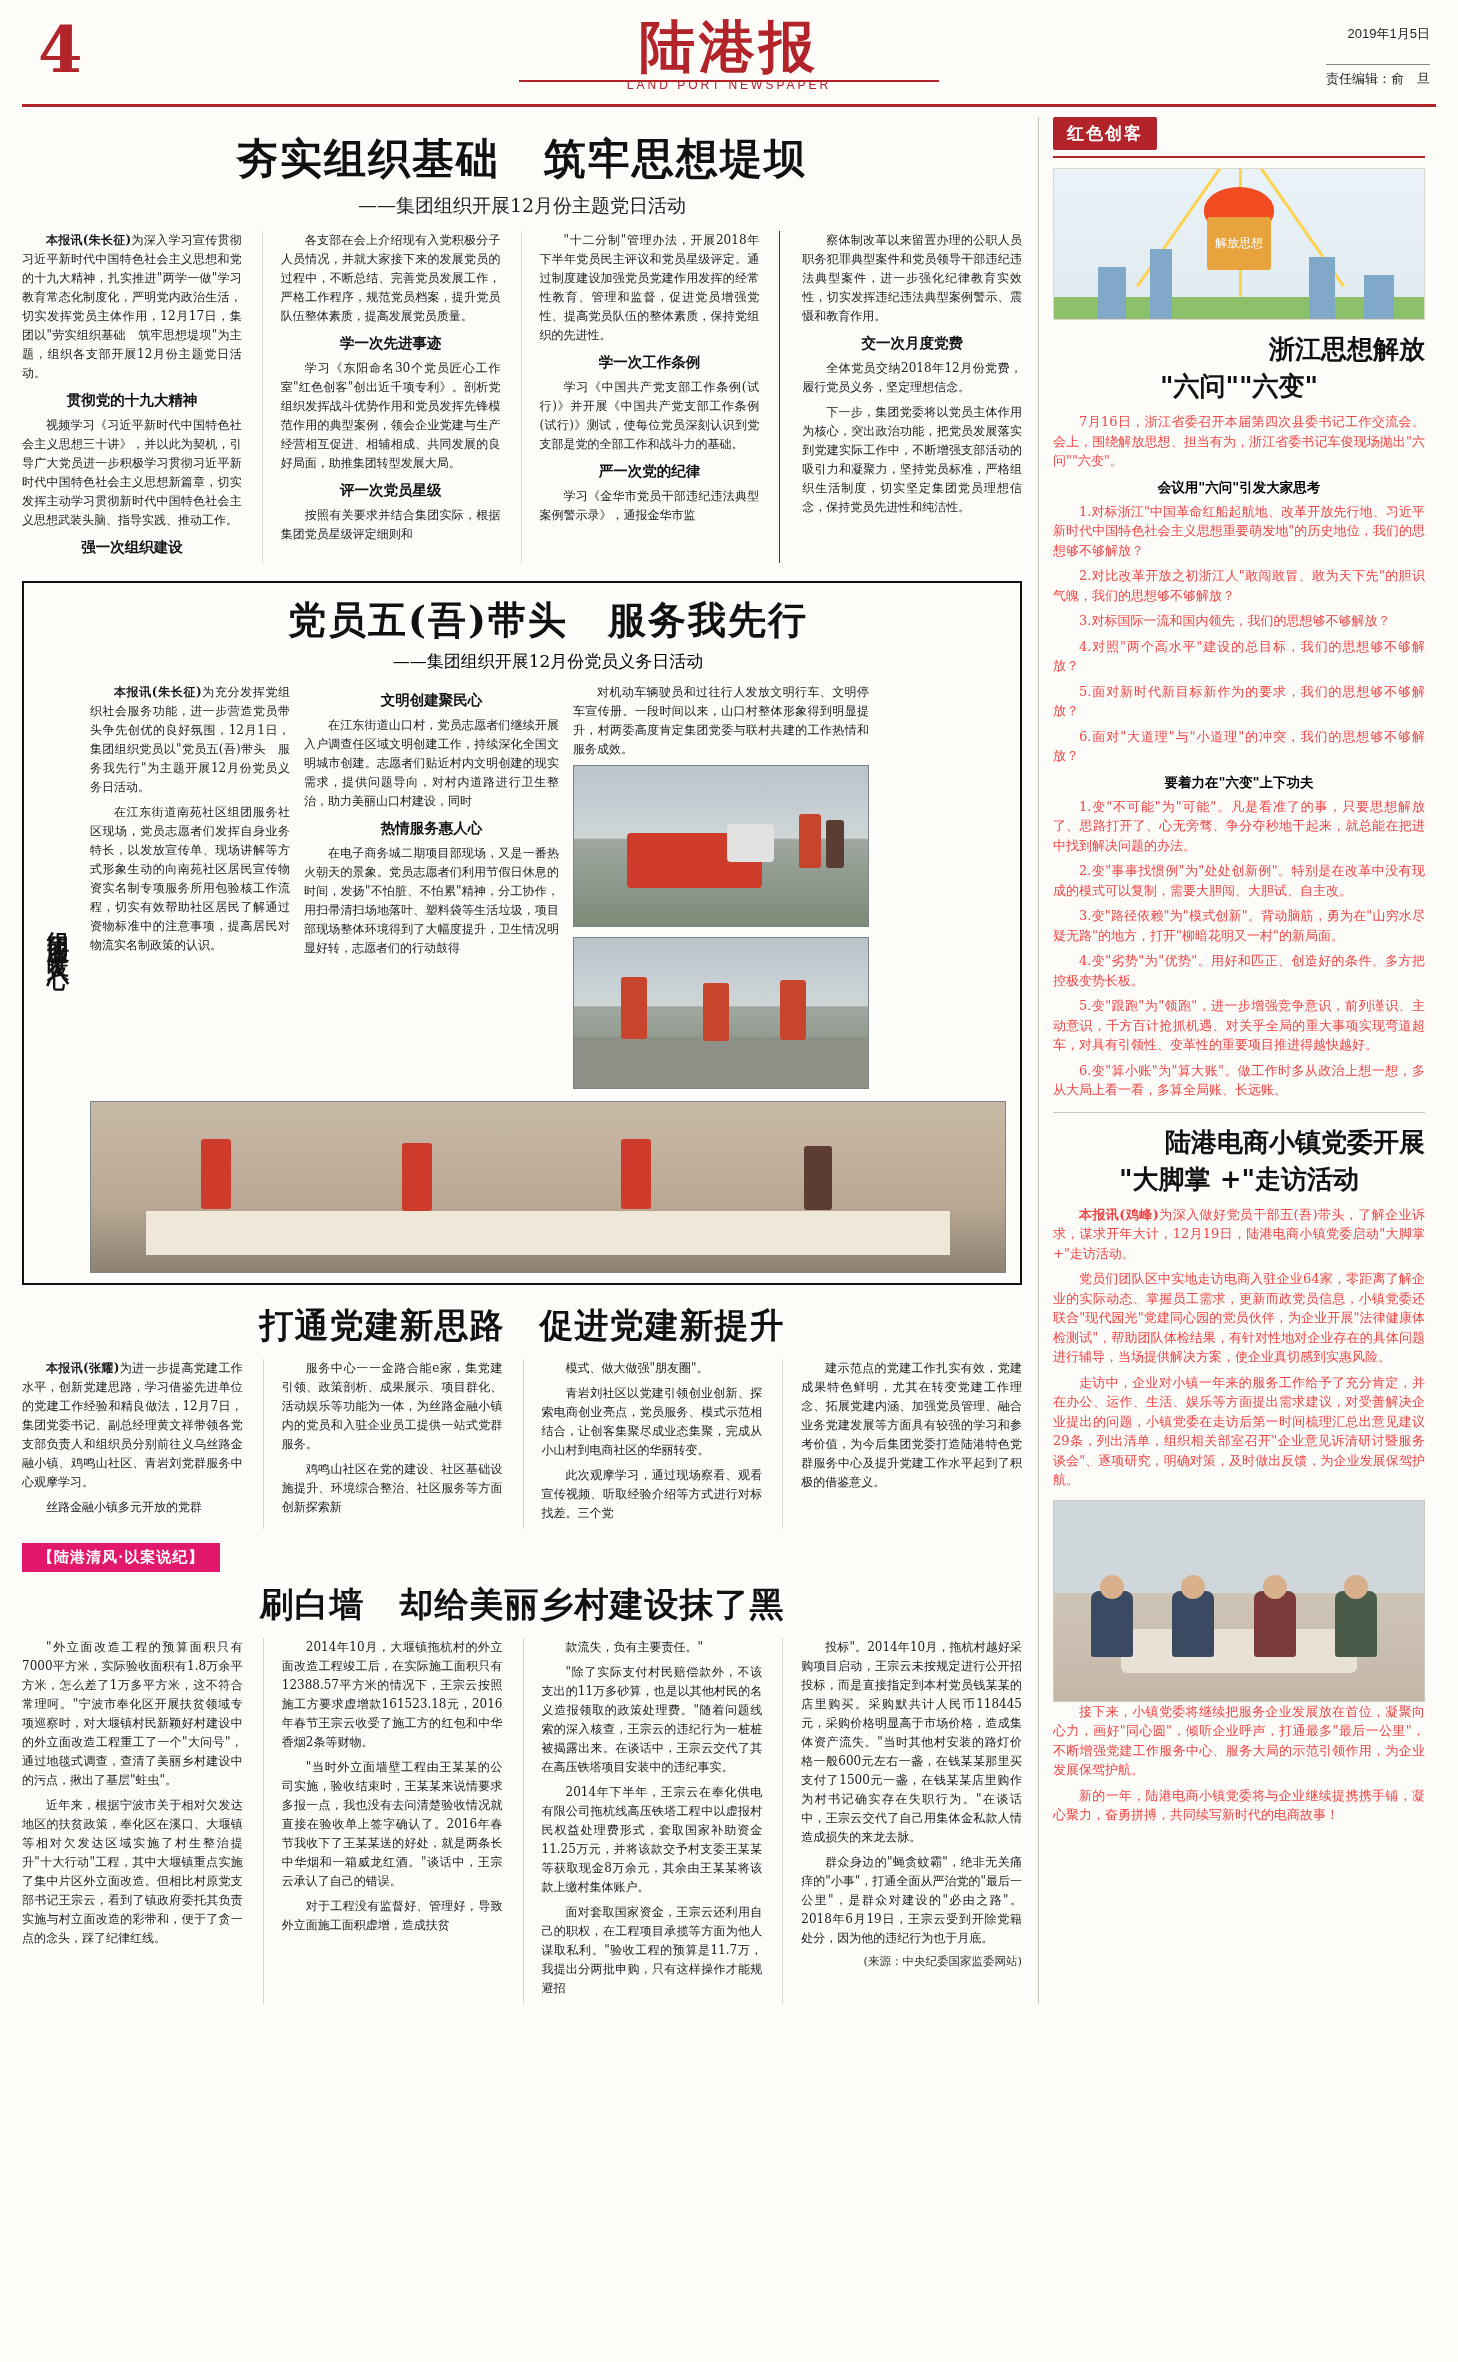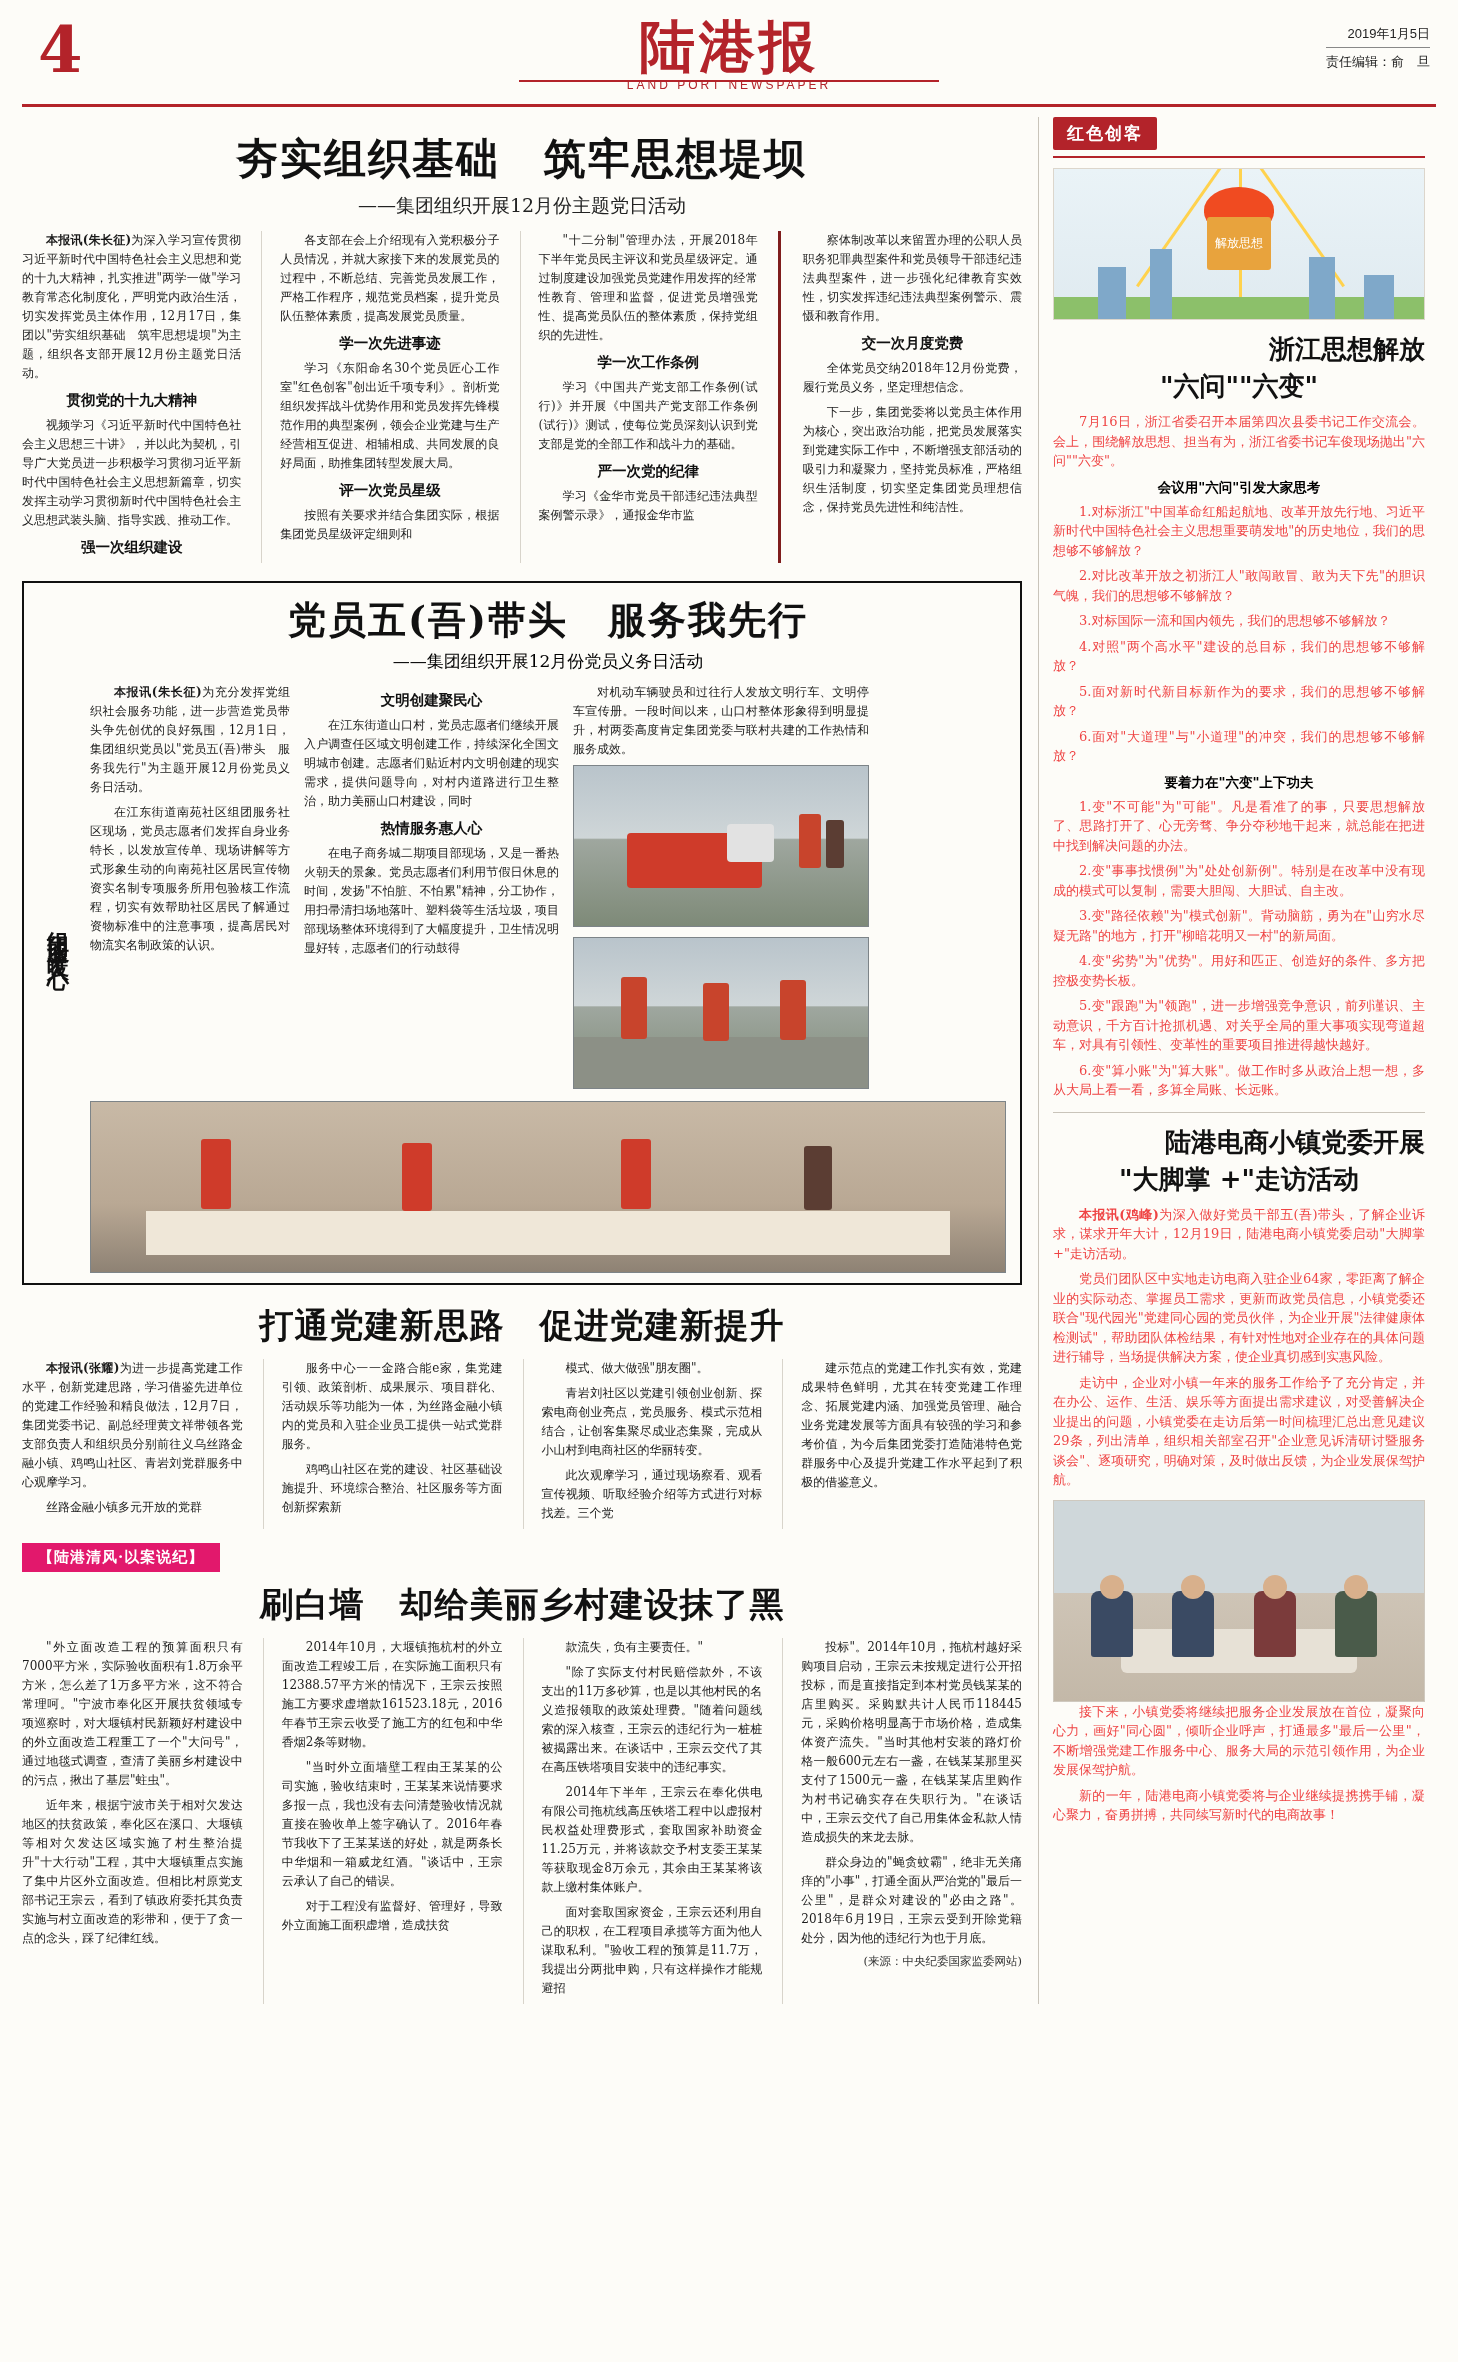--- a/index.html
+++ b/index.html
@@ -43,21 +43,21 @@
     margin-top:-4px;
   }
   .masthead-title .rule{
     width:420px;height:2px;background:#b3232a;margin:4px auto 0 auto;
   }
   .masthead-right{
     position:absolute;right:6px;top:10px;text-align:left;
     font-size:13px;color:#222;line-height:20px;
   }
   .masthead-right .date{
-    text-align:right;padding-bottom:3px;border-bottom:1px solid #888;margin-bottom:4px;
+    text-align:right;padding-bottom:20px;border-bottom:1px solid #888;margin-bottom:4px;
     font-family:"Liberation Sans", sans-serif;
   }
   .masthead-right .editor{font-family:"Liberation Sans", sans-serif;}
 
   
   .body-wrap{display:flex;gap:16px;margin-top:10px;}
   .left-col{width:1000px;}
   .right-col{width:372px;border-left:1px solid #c9c4ba;padding-left:14px;}
 
   .headline{
@@ -220,21 +220,21 @@
             <h4 class="sub">评一次党员星级</h4>
             <p class="art">按照有关要求并结合集团实际，根据集团党员星级评定细则和</p>
           </div>
           <div style="width:235px;border-left:1px solid #d8d4cb;padding-left:18px;">
             <p class="art">"十二分制"管理办法，开展2018年下半年党员民主评议和党员星级评定。通过制度建设加强党员党建作用发挥的经常性教育、管理和监督，促进党员增强党性、提高党员队伍的整体素质，保持党组织的先进性。</p>
             <h4 class="sub">学一次工作条例</h4>
             <p class="art">学习《中国共产党支部工作条例(试行)》并开展《中国共产党支部工作条例(试行)》测试，使每位党员深刻认识到党支部是党的全部工作和战斗力的基础。</p>
             <h4 class="sub">严一次党的纪律</h4>
             <p class="art">学习《金华市党员干部违纪违法典型案例警示录》，通报金华市监</p>
           </div>
-          <div style="width:235px;border-left:3px solid #7f1d1d;padding-left:22px;">
+          <div style="width:235px;border-left:1px solid #7f1d1d;padding-left:22px;">
             <p class="art">察体制改革以来留置办理的公职人员职务犯罪典型案件和党员领导干部违纪违法典型案件，进一步强化纪律教育实效性，切实发挥违纪违法典型案例警示、震慑和教育作用。</p>
             <h4 class="sub">交一次月度党费</h4>
             <p class="art">全体党员交纳2018年12月份党费，履行党员义务，坚定理想信念。</p>
             <p class="art">下一步，集团党委将以党员主体作用为核心，突出政治功能，把党员发展落实到党建实际工作中，不断增强支部活动的吸引力和凝聚力，坚持党员标准，严格组织生活制度，切实坚定集团党员理想信念，保持党员先进性和纯洁性。</p>
           </div>
         </div>
       </div>
 
       <div class="boxed">
         <div class="side-title">组团服务暖人心</div>

